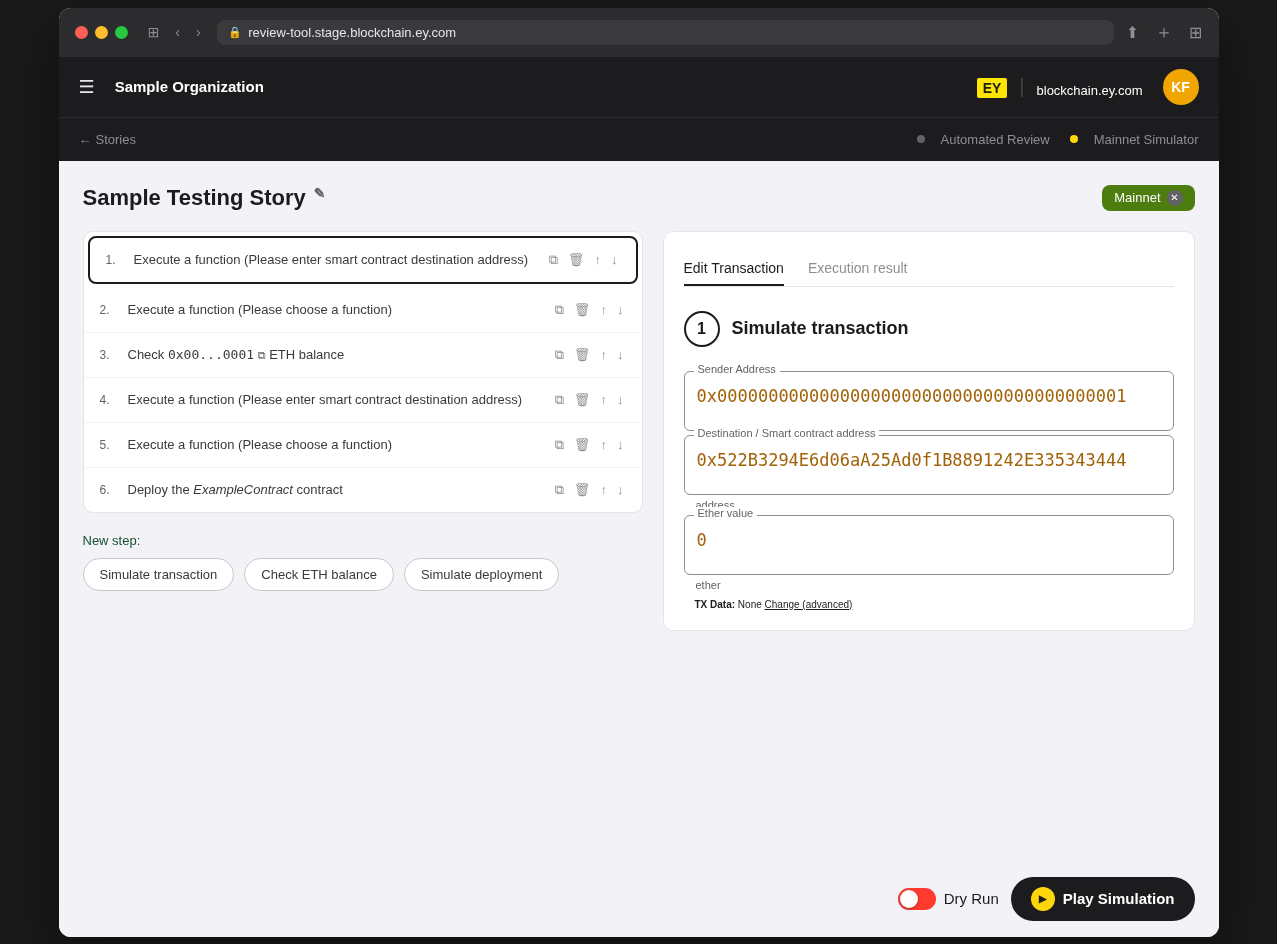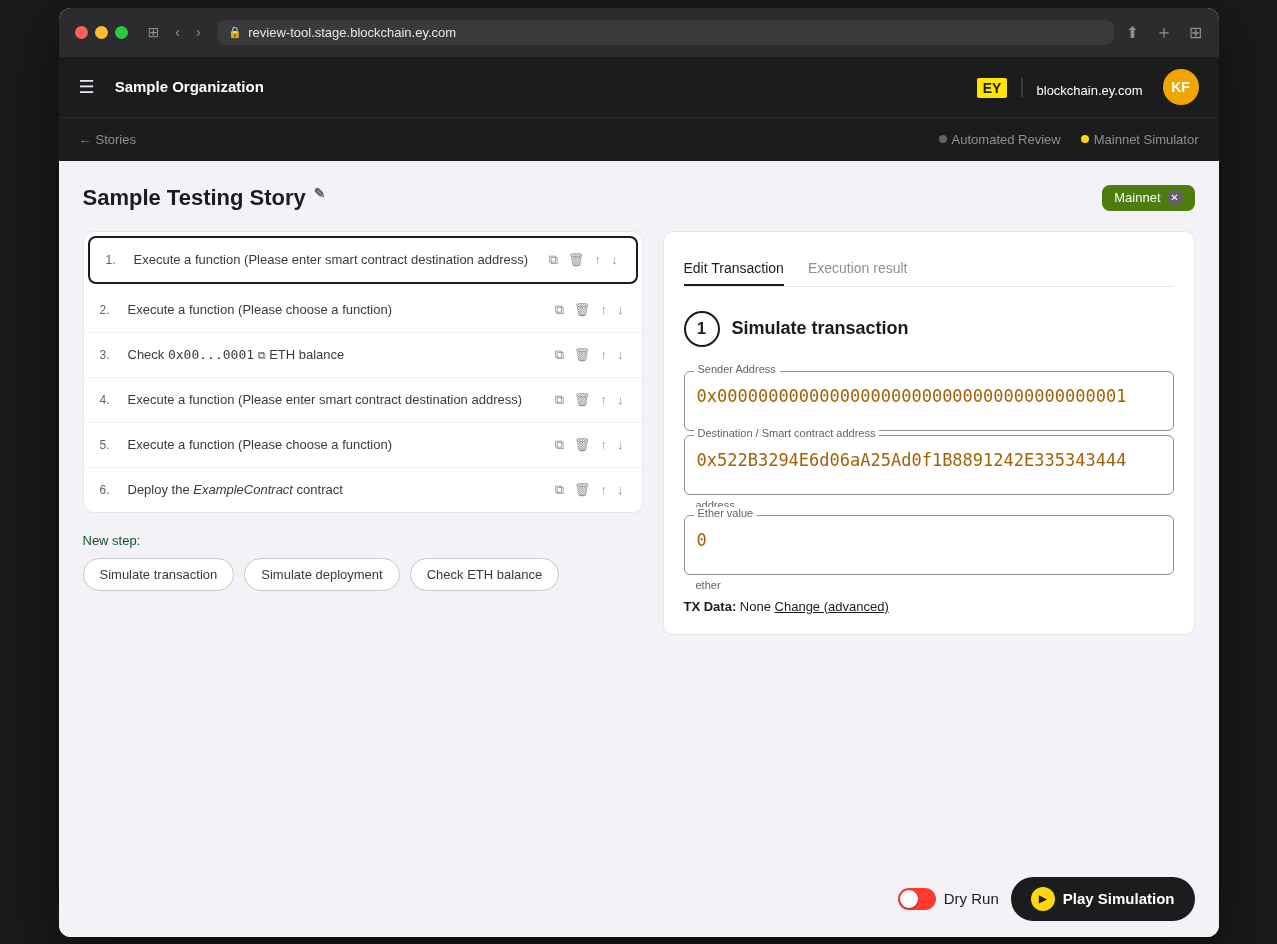--- a/index.html
+++ b/index.html
@@ -101,21 +101,21 @@
     }
     .nav-right {
       margin-left: auto;
       display: flex;
       align-items: center;
       gap: 20px;
     }
     .nav-item {
       display: flex;
       align-items: center;
-      gap: 5px;
+      gap: 16px;
       color: #8e8e93;
       font-size: 13px;
     }
     .nav-dot { width: 8px; height: 8px; border-radius: 50%; }
     .dot-gray { background: #636366; }
     .dot-yellow { background: #ffd60a; }
 
     
     .main-content {
       background: #f2f2f7;
@@ -273,23 +273,24 @@
       font-family: monospace;
     }
     .field-hint {
       font-size: 11px;
       color: #636366;
       margin-top: 4px;
       padding-left: 12px;
     }
 
     .tx-data {
-      font-size: 13px;
+      font-size: 10px;
       color: #1c1c1e;
       margin-top: 8px;
+      margin-left: 11px;
     }
     .tx-data strong { font-weight: 600; }
     .tx-data a { color: #1c1c1e; text-decoration: underline; cursor: pointer; }
 
     
     .new-step-area {
       margin-top: 20px;
     }
     .new-step-label {
       font-size: 13px;
@@ -510,22 +511,22 @@
               <button class="step-action-btn">↑</button>
               <button class="step-action-btn">↓</button>
             </div>
           </div>
         </div>
 
         <div class="new-step-area">
           <div class="new-step-label">New step:</div>
           <div class="new-step-buttons">
             <button class="new-step-btn">Simulate transaction</button>
+            <button class="new-step-btn">Check ETH balance</button>
             <button class="new-step-btn">Simulate deployment</button>
-            <button class="new-step-btn">Check ETH balance</button>
           </div>
         </div>
       </div>
 
       <div class="edit-panel">
         <div class="edit-tabs">
           <div class="edit-tab active">Edit Transaction</div>
           <div class="edit-tab">Execution result</div>
         </div>
 

